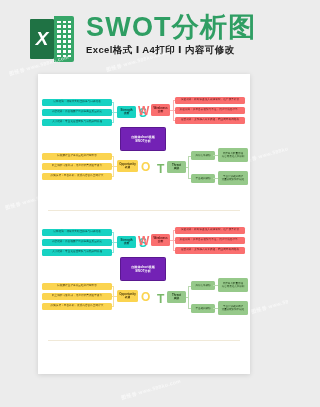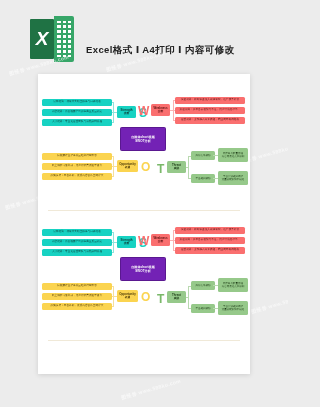--- a/index.html
+++ b/index.html
@@ -140,20 +140,21 @@
         <i style="top:27px"></i>
       <i style="top:32px"></i>
       <b style="left:4px"></b>
         <b style="left:9px"></b>
     </div>
     <div class="xls-left">
       <span>X</span>
     </div>
   </div>
 
+  <div class="title">SWOT分析图</div>
   <div class="subtitle">Excel格式 Ⅰ A4打印 Ⅰ 内容可修改</div>
 </div>
 
 <div class="wm" style="left:8px;top:62px;">图怪兽 www.588ku.com</div>
 <div class="wm" style="left:105px;top:58px;">图怪兽 www.588ku.com</div>
 <div class="wm" style="left:4px;top:196px;">图怪兽 www.588ku.com</div>
 <div class="wm" style="left:240px;top:150px;">图怪兽 www.588ku.com</div>
 <div class="wm" style="left:250px;top:300px;">图怪兽 www.588ku.com</div>
 <div class="wm" style="left:120px;top:386px;">图怪兽 www.588ku.com</div>
 

